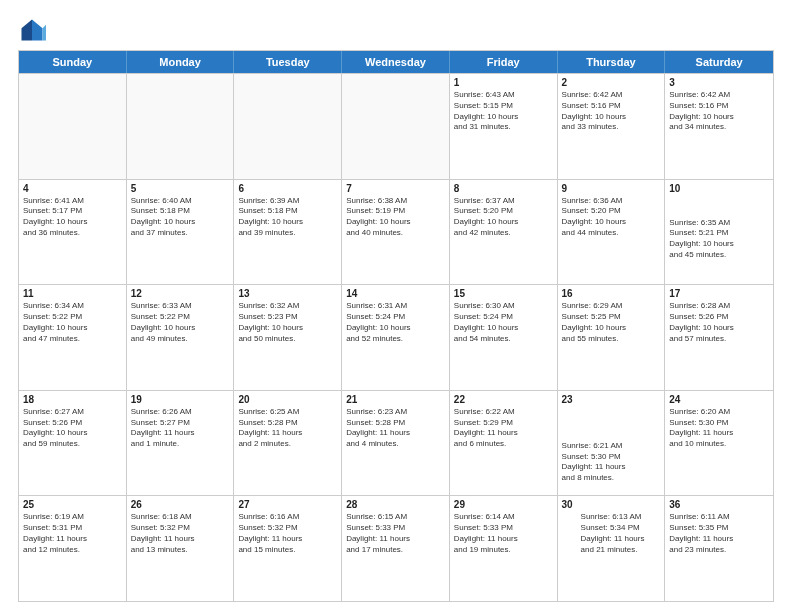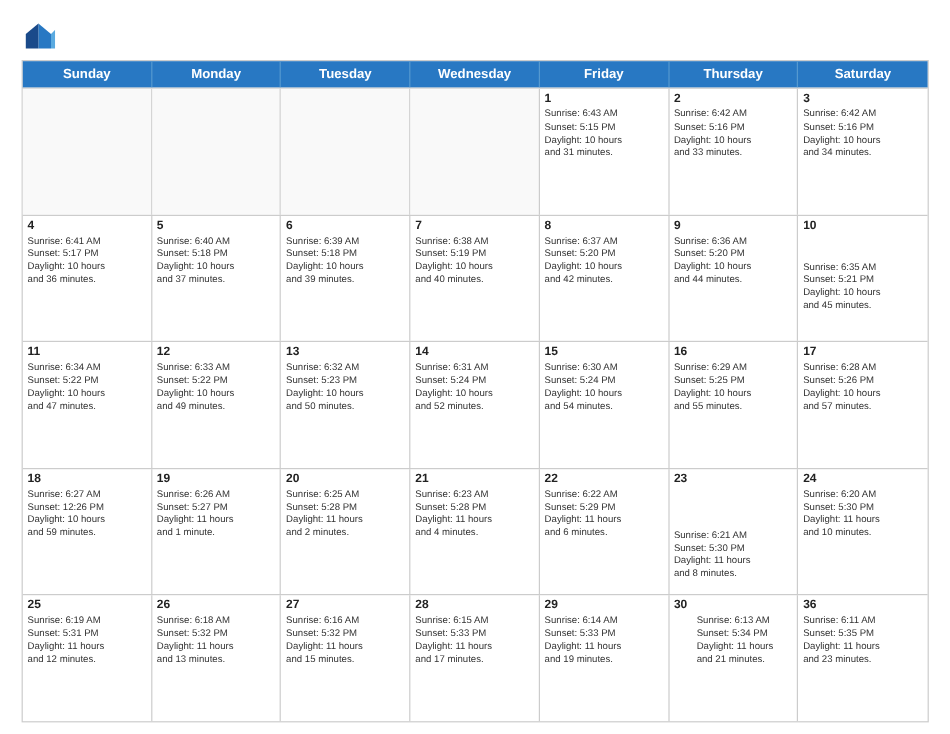--- a/index.html
+++ b/index.html
@@ -264,21 +264,21 @@
             <div class="cell-text" style="white-space: pre-line;">Sunrise: 6:28 AM
 Sunset: 5:26 PM
 Daylight: 10 hours
 and 57 minutes.</div>
           </div>
         </div>
         <div class="cal-week">
           <div class="cal-cell">
             <div class="day-num">18</div>
             <div class="cell-text" style="white-space: pre-line;">Sunrise: 6:27 AM
-Sunset: 12:26 PM
+Sunset: 5:26 PM
 Daylight: 10 hours
 and 59 minutes.</div>
           </div>
           <div class="cal-cell">
             <div class="day-num">19</div>
             <div class="cell-text" style="white-space: pre-line;">Sunrise: 6:26 AM
 Sunset: 5:27 PM
 Daylight: 11 hours
 and 1 minute.</div>
           </div>

